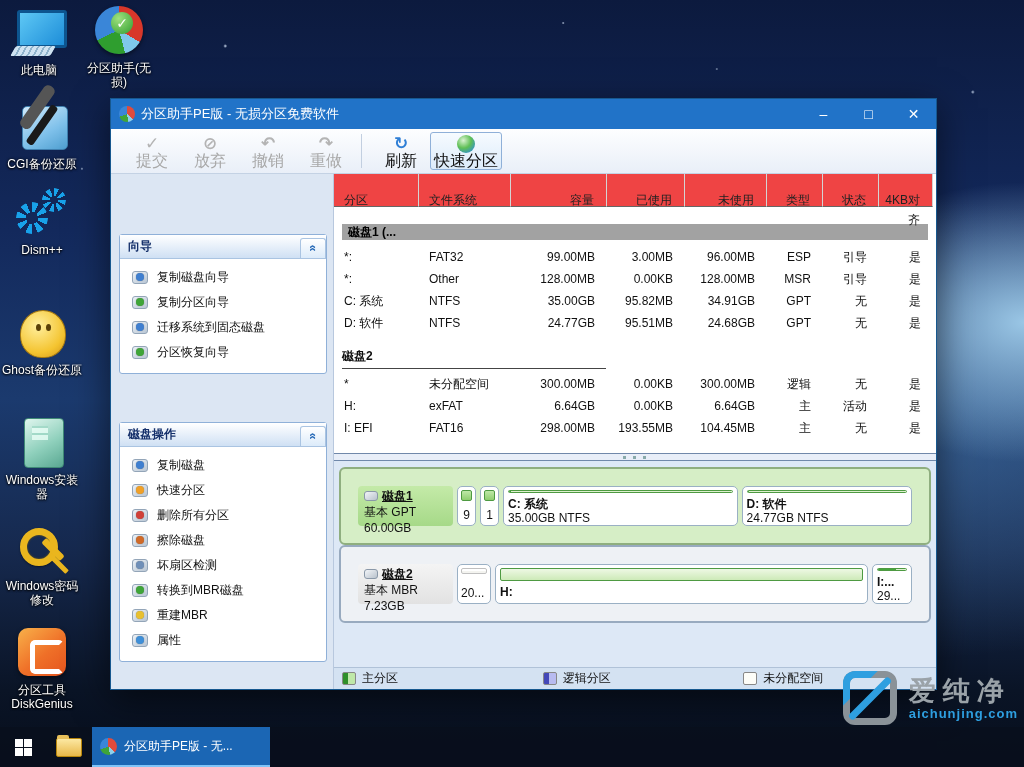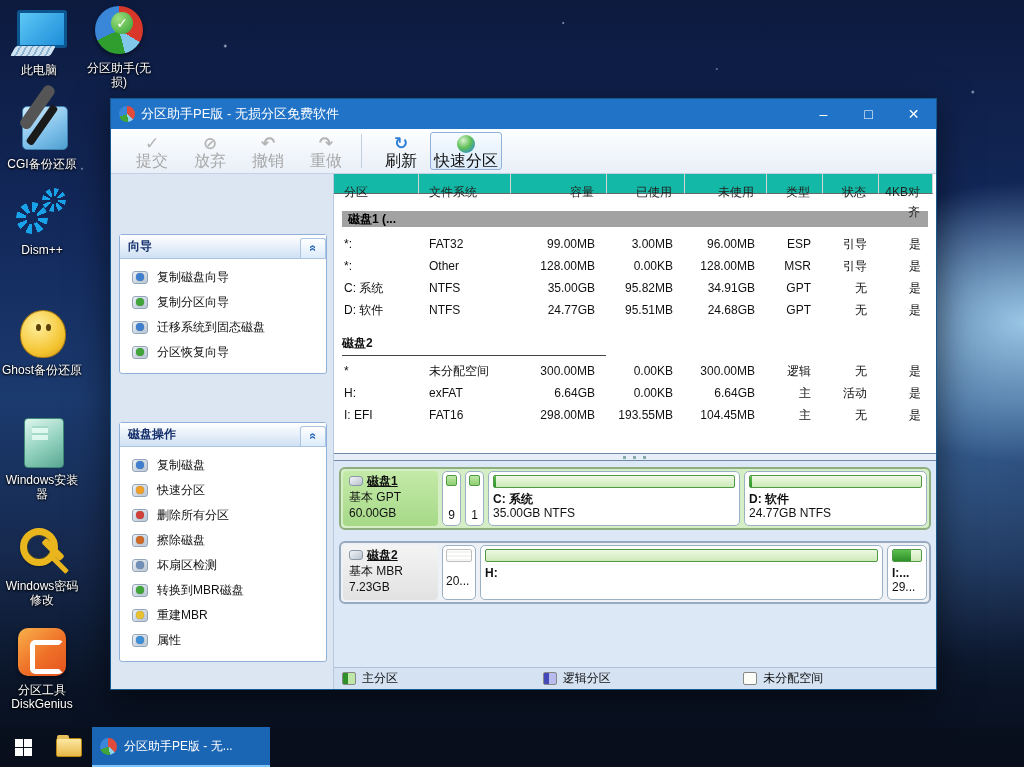--- a/index.html
+++ b/index.html
@@ -117,38 +117,38 @@
   .sico { width:16px; height:13px; border-radius:3px; margin-right:9px; position:relative;
     background:linear-gradient(145deg,#eef3f8,#b9c6d4); border:1px solid #93a5b8; }
   .sico::after { content:""; position:absolute; left:3px; top:1px; width:8px; height:8px; border-radius:50%;
     background:var(--c,#3f7fd0); box-shadow:0 0 1px rgba(0,0,0,.5); }
   .pendbox { height:22px; background:#fff; }
 
   
   .content { flex:1; display:flex; flex-direction:column; min-width:0; border-left:1px solid #b8c8de; }
   .tablewrap { flex:0 0 279px; background:#fff; overflow:hidden; }
   .tgrid { display:grid; grid-template-columns:85px 92px 96px 78px 82px 56px 56px 54px; }
-  .th { height:20px; line-height:20px; border-right:1px solid #d4d4d4; border-bottom:1px solid #666; padding:8px 6px; color:#222; background:#14b8a6; }
+  .th { height:20px; line-height:20px; border-right:1px solid #d4d4d4; border-bottom:1px solid #666; padding:16px 6px; color:#222; background:#ef4444; }
   .th.l { text-align:left; padding-left:10px; } .th.r { text-align:right; padding-right:12px; }
   .td { height:22px; line-height:22px; padding:0 6px; }
   .td.l { text-align:left; padding-left:10px; } .td.r { text-align:right; padding-right:12px; }
   .grpbar { height:16px; line-height:16px; background:#a2a2a2; color:#000; font-weight:bold;
     margin:17px 8px 6px 8px; padding-left:6px; cursor:default; }
   .grptitle { font-weight:bold; margin:14px 8px 4px 8px; cursor:default; }
   .grptitle span { display:inline-block; min-width:45%; border-bottom:1px solid #444; padding-left:0; padding-bottom:3px; }
   .trow { cursor:pointer; }
 
   .splitter { flex:0 0 8px; background:#e8eef8; border-top:1px solid #7088aa; border-bottom:1px solid #7088aa;
     display:flex; align-items:center; justify-content:center; cursor:row-resize; }
   .splitter .dots { width:24px; height:3px;
     background:repeating-linear-gradient(90deg,#8aa 0 3px, transparent 3px 10px); }
 
   
   .diskmap { flex:1; background:#dde8f6; padding:6px 5px 0 5px; overflow:hidden; }
-  .dpanel { height:63px; border:2px solid #98aabf; border-radius:6px; background:#eef1f5; display:flex; padding:2px; margin-bottom:11px; }
+  .dpanel { height:78px; border:2px solid #98aabf; border-radius:6px; background:#eef1f5; display:flex; padding:17px; }
   .dpanel.sel { background:#d6eec6; border-color:#8fae7f; }
   .dlabel { flex:0 0 95px; border-radius:4px; padding:2px 0 0 6px; line-height:16px; cursor:pointer; }
   .dpanel.sel .dlabel { background:linear-gradient(#c4eaa8,#a6d988); }
   .dpanel:not(.sel) .dlabel { background:linear-gradient(#f4f4f4,#e2e2e2); }
   .dlabel .dname { font-weight:bold; text-decoration:underline; }
   .dico { display:inline-block; width:14px; height:10px; border-radius:3px; margin-right:4px;
     background:linear-gradient(145deg,#f2f5f8,#b9c2cc); border:1px solid #8a98a8; vertical-align:-1px; }
   .part { background:#fff; border:1px solid #9ab0c4; border-radius:5px; margin-left:4px; padding:3px 4px 0 4px;
     display:flex; flex-direction:column; cursor:pointer; overflow:hidden; }
   .part .bar { height:13px; border:1px solid #4e9a42; border-radius:2px; background:linear-gradient(#eef8e4,#cdeab8); overflow:hidden; }
@@ -476,20 +476,27 @@
             </span>
             <span class="lgd">
               <span class="sw" style="background: rgb(253, 253, 248);"></span>
               <span>未分配空间</span>
             </span>
           </div>
       </div>
     </div>
   </div>
 
+  <div id="watermark">
+    <div class="wlogo"></div>
+    <div class="wtxt">
+      <div class="wname">爱纯净</div>
+      <div class="wurl">aichunjing.com</div>
+    </div>
+  </div>
 </div>
 
 <div id="taskbar">
   <div class="tb-start">
     <span class="winlogo">
         <i></i>
         <i></i>
         <i></i>
         <i></i>
       </span>

